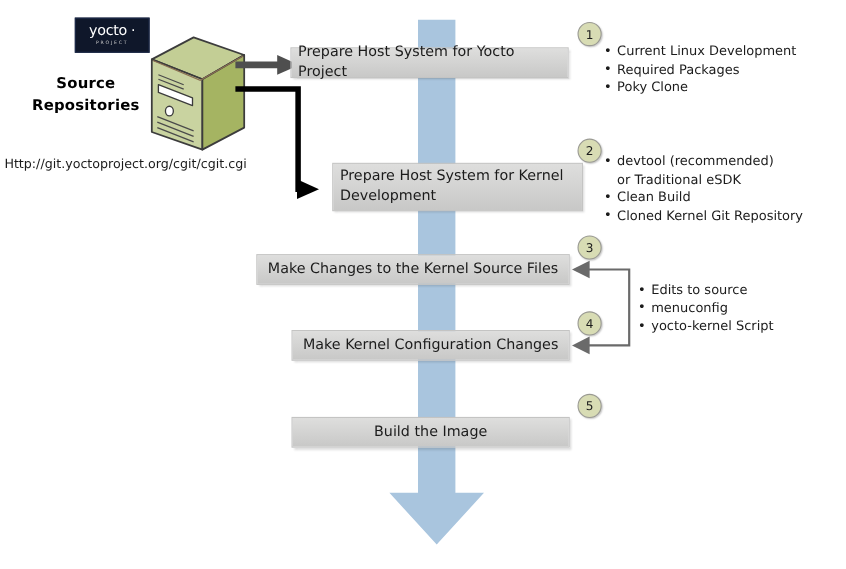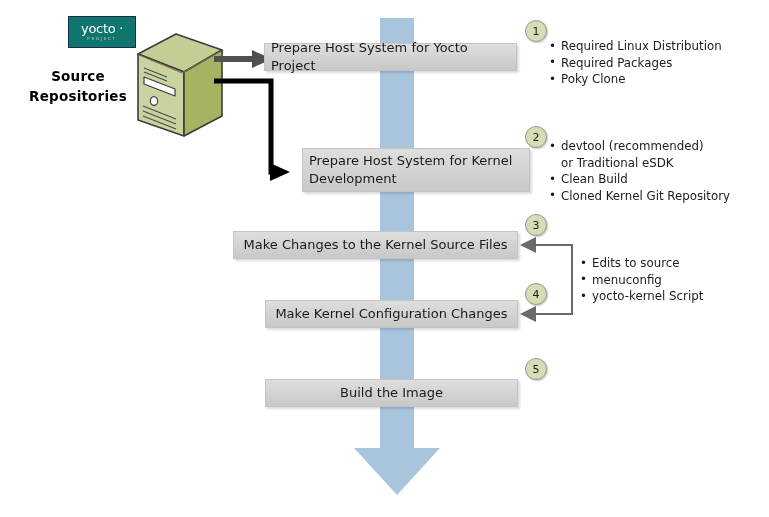--- a/index.html
+++ b/index.html
@@ -16,21 +16,21 @@
     height: 517px;
     overflow: hidden;
     background: #ffffff;
   }
   .abs { position: absolute; }
 
   
   .yocto-logo {
     left: 68px; top: 16px;
     width: 68px; height: 32px;
-    background: #0f766e;
+    background: #0f172a;
     border: 1px solid #1d2b4a;
     box-sizing: border-box;
     display: flex;
     flex-direction: column;
     align-items: center;
     justify-content: center;
   }
   .yocto-word {
     color: #ffffff;
     font-size: 13px;
@@ -153,20 +153,21 @@
   <div class="abs yocto-logo">
     <div class="yocto-word">yocto ·</div>
     <div class="yocto-sub">PROJECT</div>
   </div>
 
   <div class="abs src-label">
     <div>Source</div>
     <div>Repositories</div>
   </div>
 
+  <div class="abs src-url">Http://git.yoctoproject.org/cgit/cgit.cgi</div>
 
   <div class="abs server">
     <svg width="92" height="108" viewBox="0 0 92 108">
 
       <polygon points="4,22 42,2 88,18 50,40" fill="#c3ce95" stroke="#3c3c3c" stroke-width="1.6" stroke-linejoin="round"></polygon>
 
       <polygon points="4,22 50,40 50,104 4,88" fill="#c9d3a0" stroke="#3c3c3c" stroke-width="1.6" stroke-linejoin="round"></polygon>
 
       <polygon points="50,40 88,18 88,84 50,104" fill="#a5b462" stroke="#3c3c3c" stroke-width="1.6" stroke-linejoin="round"></polygon>
 
@@ -213,21 +214,21 @@
     </svg>
   </div>
 
   <div class="abs step-circle sc1">1</div>
   <div class="abs step-circle sc2">2</div>
   <div class="abs step-circle sc3">3</div>
   <div class="abs step-circle sc4">4</div>
   <div class="abs step-circle sc5">5</div>
 
   <ul class="abs bullets bl1">
-    <li>Required Linux Distribution</li>
+    <li>Current Linux Development</li>
     <li>Required Packages</li>
     <li>Poky Clone</li>
   </ul>
 
   <ul class="abs bullets bl2">
     <li class="wrap-indent" style="width:152px;">devtool (recommended) or Traditional eSDK</li>
     <li>Clean Build</li>
     <li>Cloned Kernel Git Repository</li>
   </ul>
 

